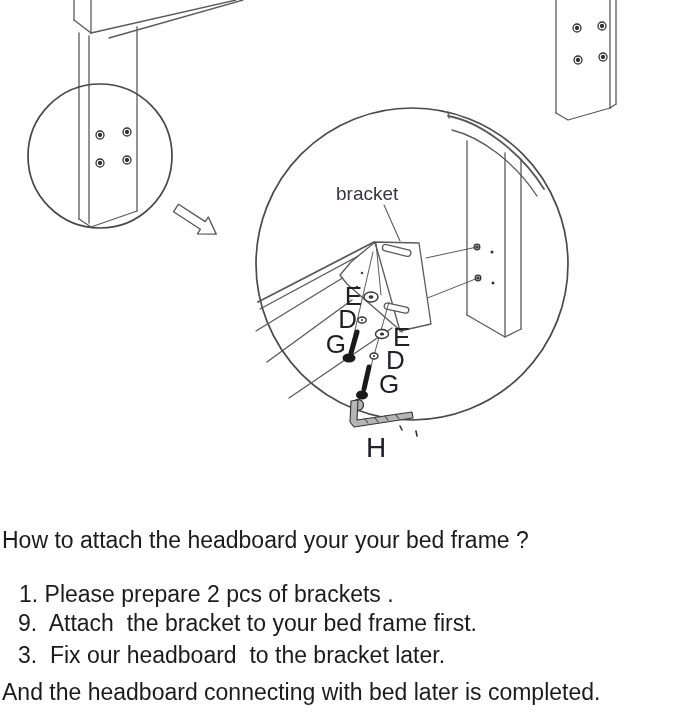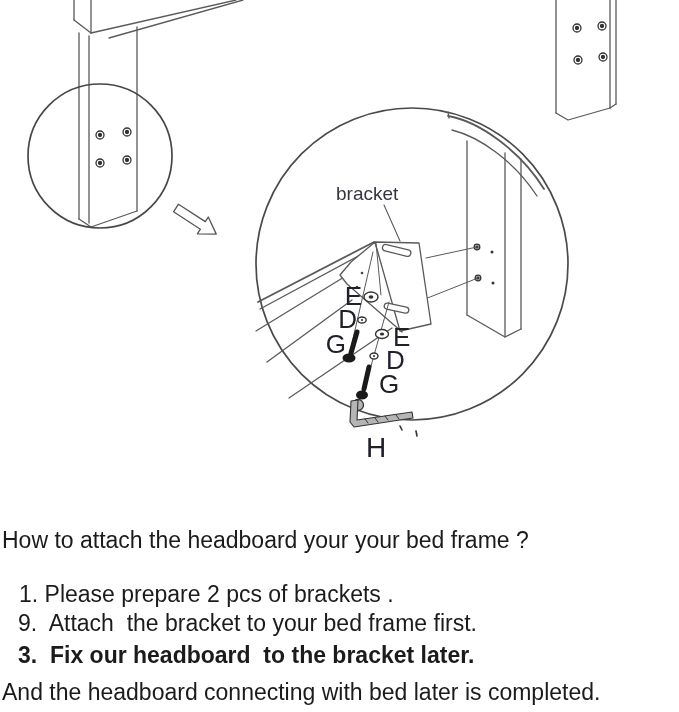--- a/index.html
+++ b/index.html
@@ -150,16 +150,16 @@
   <text class="partlabel" x="393" y="346">E</text>
   <text class="partlabel" x="386" y="369">D</text>
   <text class="partlabel" x="379" y="393">G</text>
 
   <text class="toollabel" x="376" y="457" text-anchor="middle">H</text>
 </svg>
 
 <div class="txt" style="left:2px; top:527px;">How to attach the headboard your your bed frame ?</div>
 <div class="txt" style="left:19px; top:570px;margin-top:11px;">1. Please prepare 2 pcs of brackets .</div>
 <div class="txt" style="left:18px; top:610px;">9.  Attach  the bracket to your bed frame first.</div>
-<div class="txt" style="left:18px; top:642px;font-weight:bold;">3.  Fix our headboard  to the bracket later.</div>
+<div class="txt" style="left:18px; top:642px;">3.  Fix our headboard  to the bracket later.</div>
 <div class="txt" style="left:2px; top:679px;">And the headboard connecting with bed later is completed.</div>
 
 </div>
 
 </body></html>

